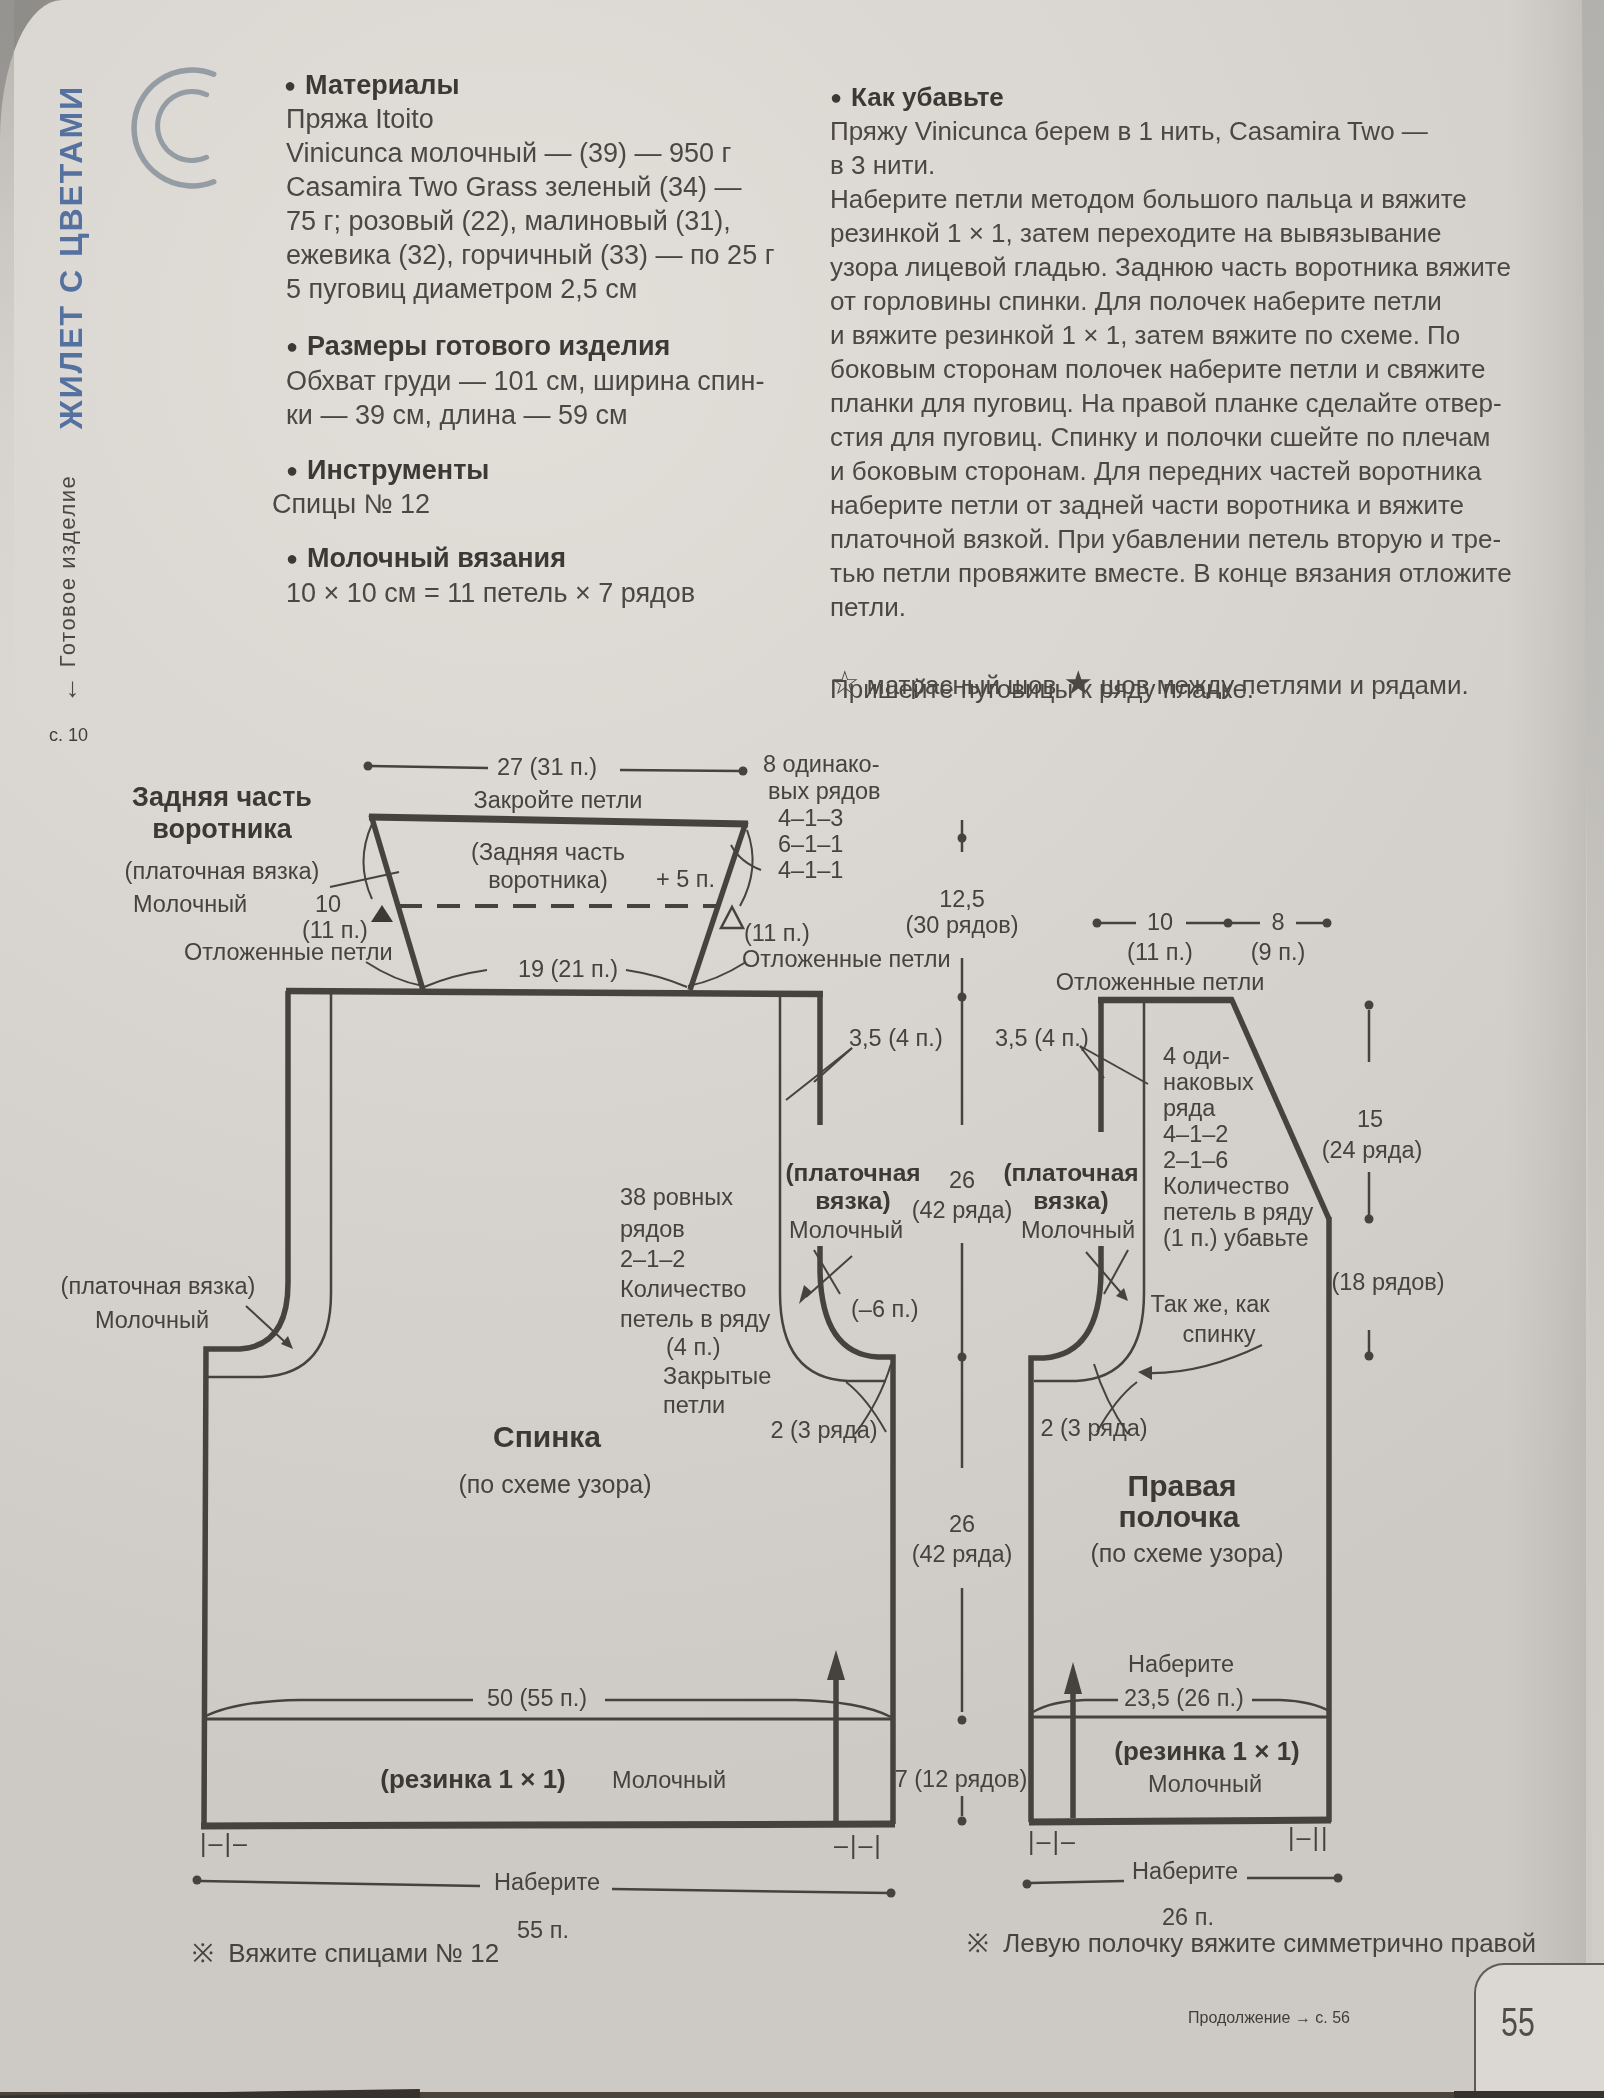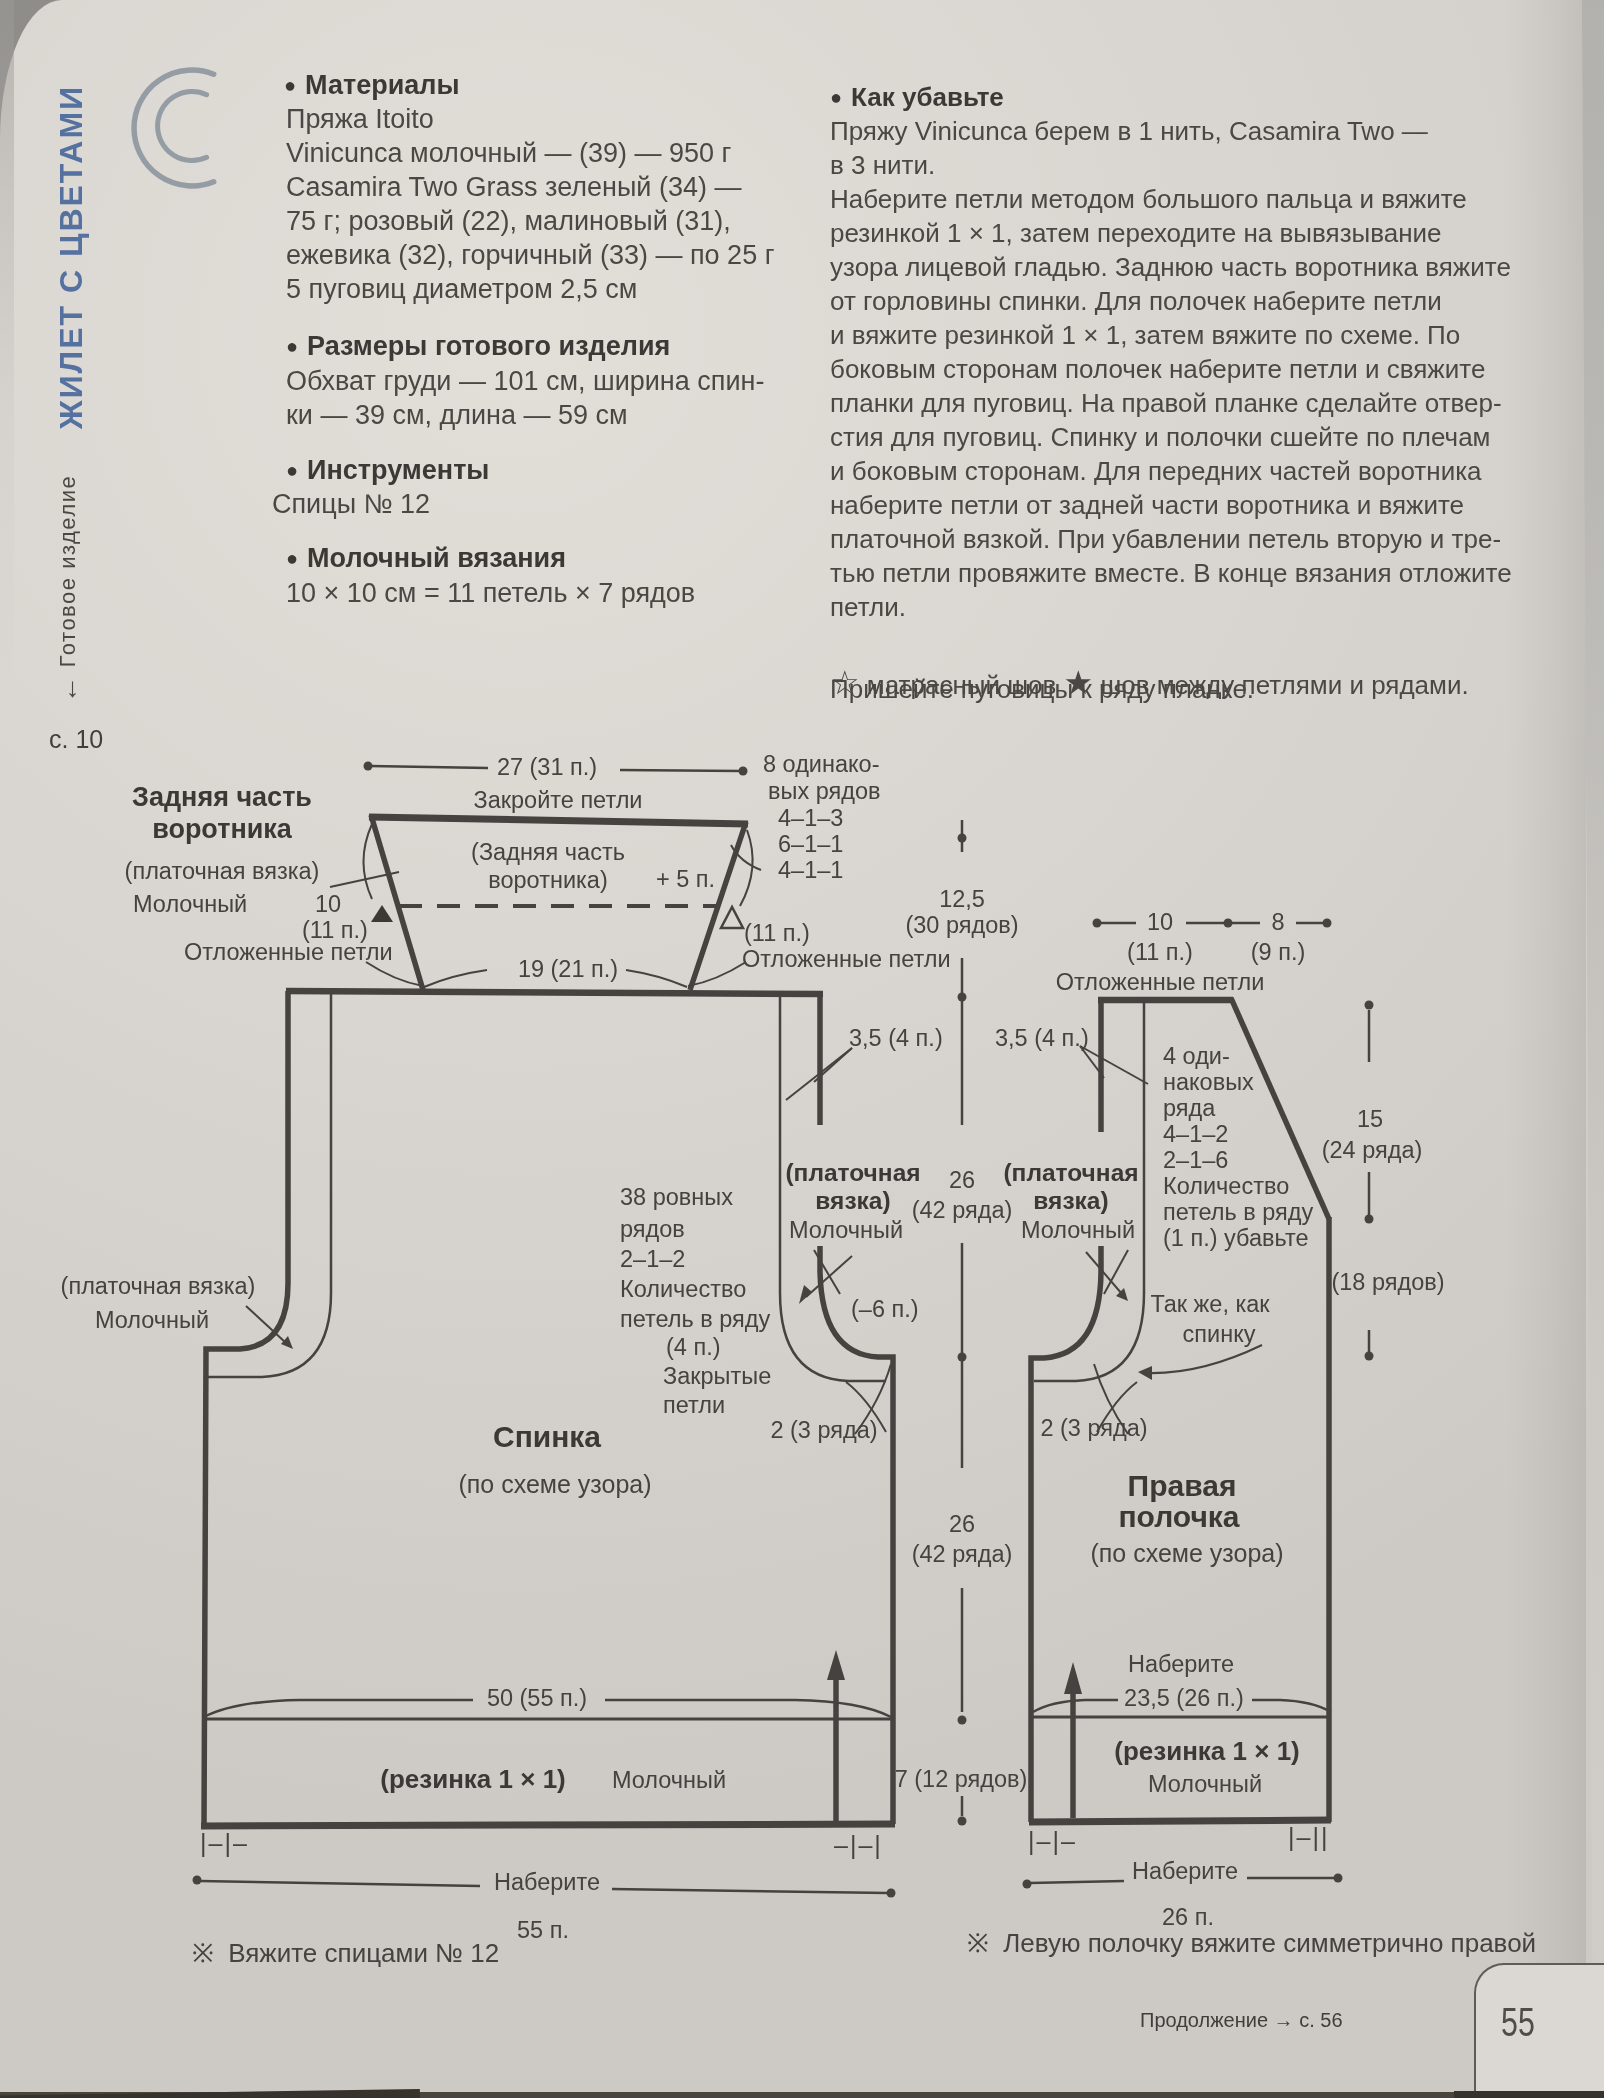--- a/index.html
+++ b/index.html
@@ -26,21 +26,21 @@
   <div style="position:absolute;left:0;bottom:0;width:420px;height:9px;background:#37322c;transform:rotate(-0.9deg);transform-origin:right bottom;z-index:6"></div>
 
   <div style="position:absolute;right:0;bottom:0;width:150px;height:7px;background:#37322c;z-index:6"></div>
 
   <div style="position:absolute;left:0;top:0;width:14px;height:700px;background:linear-gradient(180deg,rgba(155,153,149,0.55) 0%,rgba(175,173,169,0.4) 30%,rgba(196,193,189,0.22) 60%,rgba(206,203,199,0) 100%)"></div>
 
   <div class="t" style="left:-129px;top:239px;width:400px;height:36px;text-align:center;transform:rotate(-90deg);font-weight:bold;font-size:32px;letter-spacing:2px;color:#54719f">ЖИЛЕТ С ЦВЕТАМИ</div>
 
   <div class="t" style="left:-74px;top:576px;width:280px;height:26px;text-align:center;transform:rotate(-90deg);font-size:22px;letter-spacing:1.5px;color:#4a4744"><span style="font-size:27px;vertical-align:-2px">←</span> Готовое изделие</div>
 
-  <div class="t" style="left:49px;top:725px;font-size:25px;color:#413e3b">с. 10</div>
+  <div class="t" style="left:49px;top:725px;font-size:18px;color:#413e3b">с. 10</div>
 
   <svg style="position:absolute;left:120px;top:60px" width="150" height="145" viewBox="0 0 150 145">
     <path d="M 93.7 14.2 A 58 58 0 1 0 93.7 121.8" fill="none" stroke="#949ca4" stroke-width="5.5" stroke-linecap="round"></path>
     <path d="M 86.6 34.7 A 34.5 34.5 0 1 0 86.6 97.3" fill="none" stroke="#949ca4" stroke-width="5" stroke-linecap="round"></path>
   </svg>
 
   <div id="leftcol" style="position:absolute;left:0;top:0;font-size:27px;line-height:34px">
 
     <div style="left:284px;top:68px"><span class="bu">●</span><span class="b">Материалы</span></div>
 
@@ -376,19 +376,19 @@
     <text x="1028" y="1850" font-size="25" letter-spacing="2">|–|–</text>
 
     <text x="1288" y="1846" font-size="25" letter-spacing="2">|–||</text>
 
     <text x="1185" y="1879" text-anchor="middle">Наберите</text>
     <text x="1188" y="1925" text-anchor="middle">26 п.</text>
 
     <text x="967" y="1952" font-size="26">※&nbsp; Левую полочку вяжите симметрично правой</text>
   </svg>
 
-  <div class="t" style="left:1140px;top:2009px;font-size:20px;font-weight:normal;color:#413d3a">Продолжение → с. 56</div>
+  <div class="t" style="left:1188px;top:2009px;font-size:16px;font-weight:normal;color:#413d3a">Продолжение → с. 56</div>
 
   <div style="position:absolute;left:1474px;top:1963px;width:200px;height:129px;border:2.5px solid #605b56;border-right:none;border-bottom:none;border-top-left-radius:30px;background:#dbd8d4"></div>
 
   <div class="t" style="left:1501px;top:2000px;font-size:40px;color:#504c48;transform:scaleX(0.76);transform-origin:left top">55</div>
 
 </div>
 
 </body></html>

